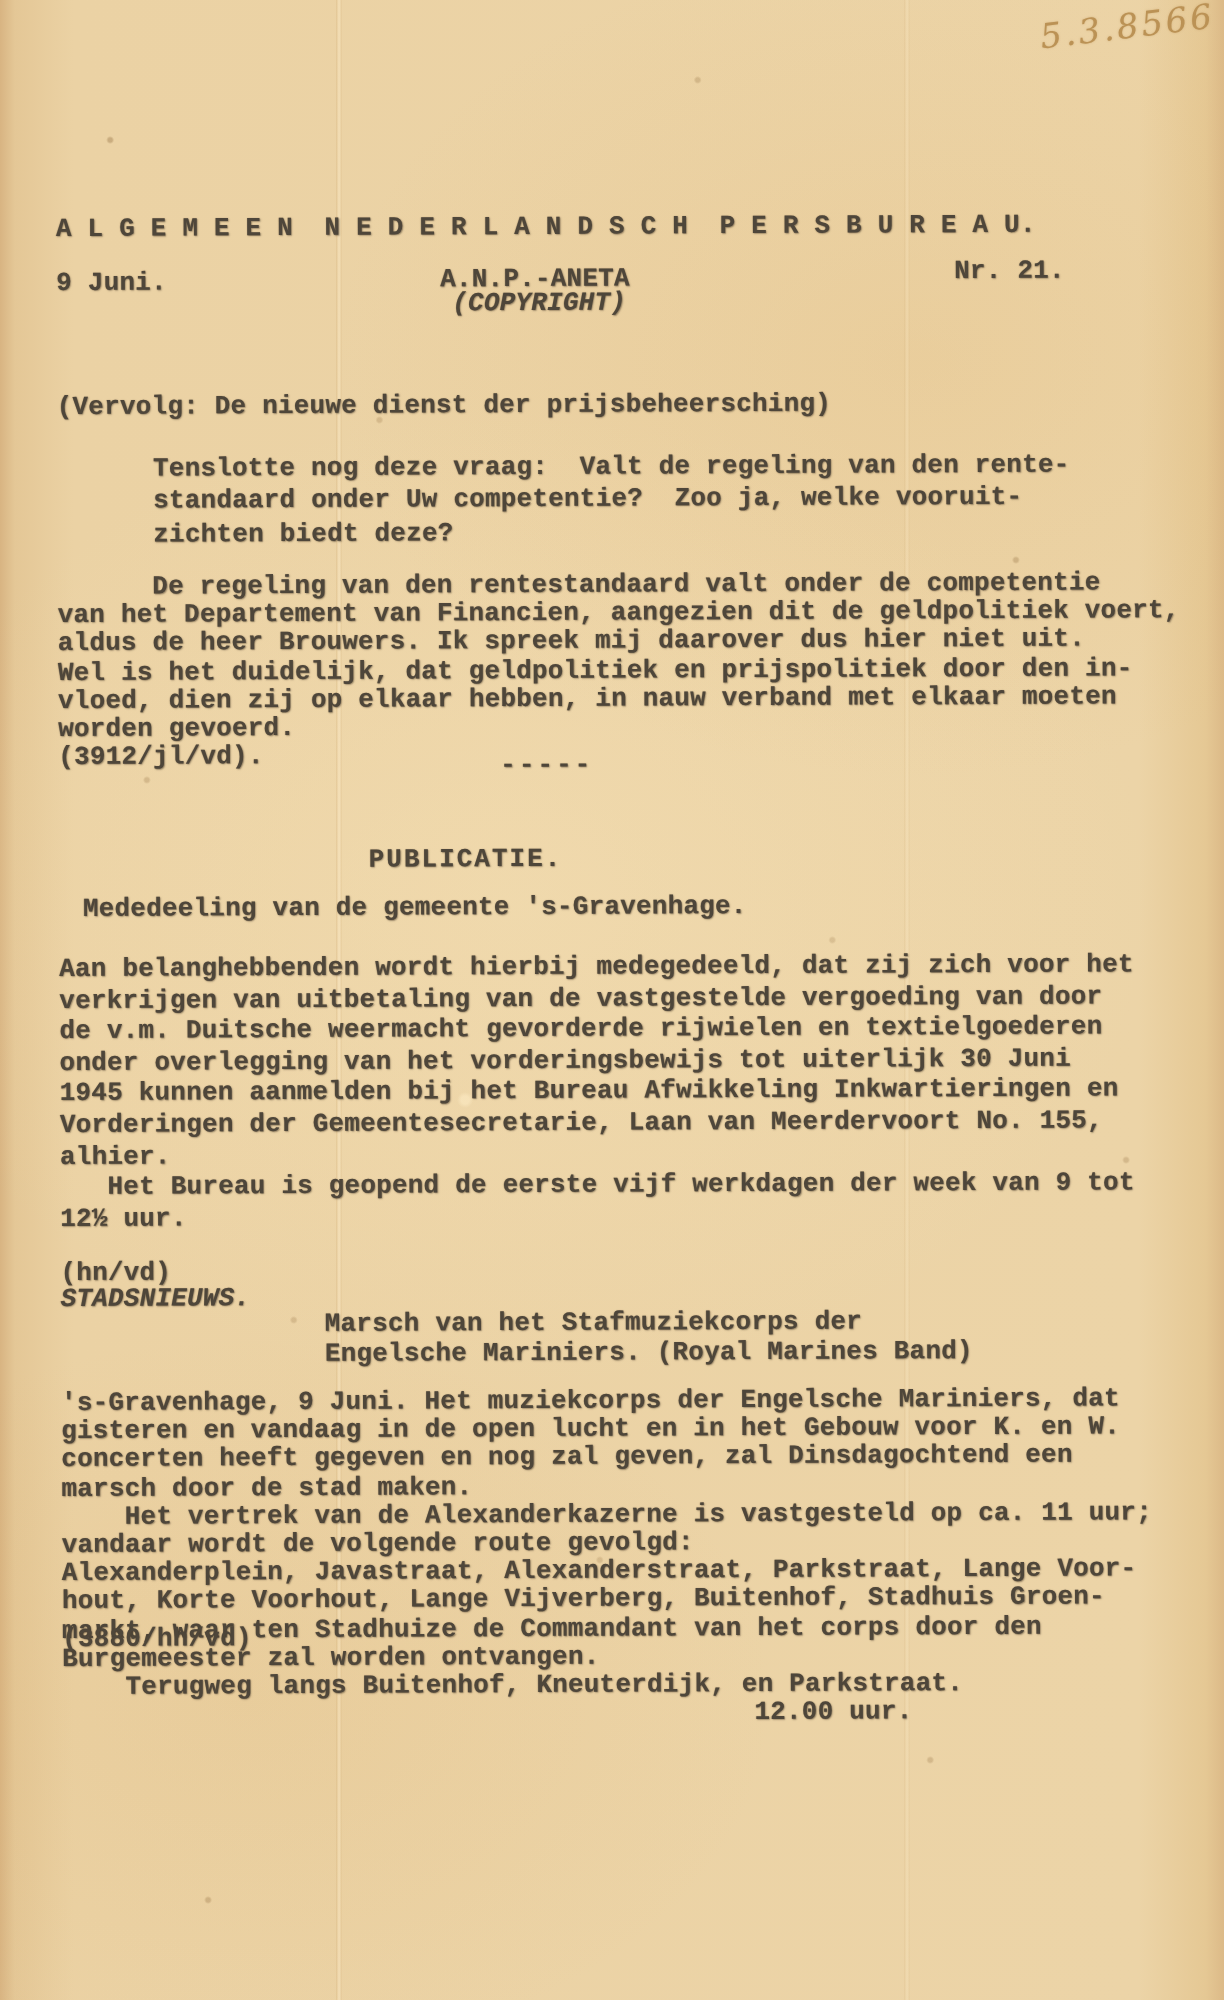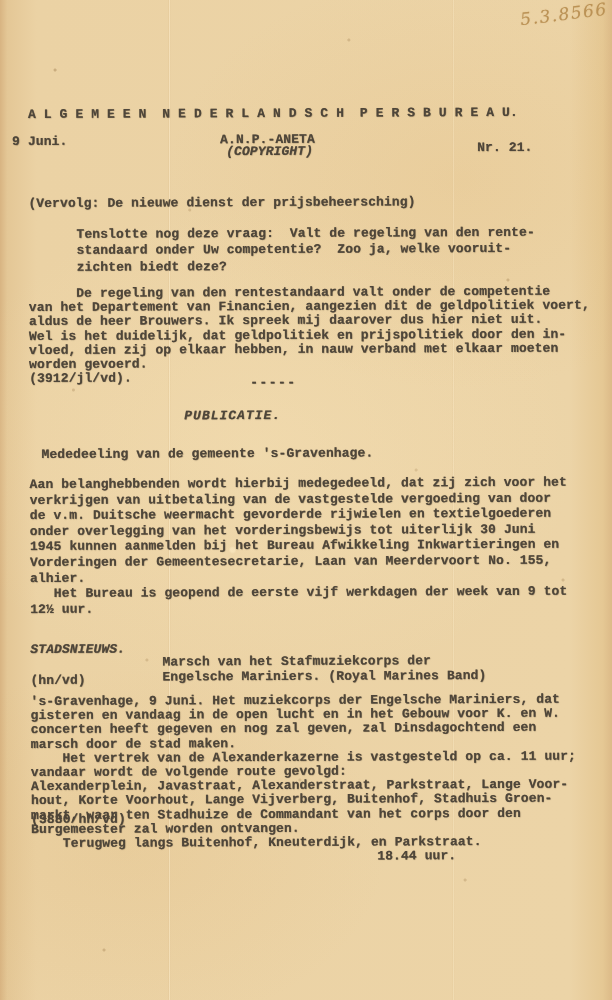--- a/index.html
+++ b/index.html
@@ -79,62 +79,62 @@
 
   <div class="speckles"></div>
   <div class="crease" style="left:168px;"></div>
   <div class="crease" style="left:452px; opacity:.6;"></div>
 
   <div class="handnote">5.3.8566</div>
 
   <div class="typed-layer">
 
     <div class="tw" style="left:28px; top:107px;">A L G E M E E N  N E D E R L A N D S C H  P E R S B U R E A U.</div>
-    <div class="tw" style="left:12px; top:134px;">9 Juni.</div>
+    <div class="tw" style="left:28px; top:134px;">9 Juni.</div>
     <div class="tw" style="left:220px; top:133px;">A.N.P.-ANETA</div>
-    <div class="tw" style="left:477px; top:142px;">Nr. 21.</div>
+    <div class="tw" style="left:477px; top:130px;">Nr. 21.</div>
     <div class="tw" style="left:226px; top:145px;font-style:italic;">(COPYRIGHT)</div>
 
     <div class="tw" style="left:28px; top:196px;">(Vervolg: De nieuwe dienst der prijsbeheersching)</div>
     <div class="tw lh16" style="left:76px; top:227px;">Tenslotte nog deze vraag:  Valt de regeling van den rente-
 standaard onder Uw competentie?  Zoo ja, welke vooruit-
 zichten biedt deze?</div>
     <div class="tw lh14" style="left:28px; top:287px;">      De regeling van den rentestandaard valt onder de competentie
 van het Departement van Financien, aangezien dit de geldpolitiek voert,
 aldus de heer Brouwers. Ik spreek mij daarover dus hier niet uit.
 Wel is het duidelijk, dat geldpolitiek en prijspolitiek door den in-
 vloed, dien zij op elkaar hebben, in nauw verband met elkaar moeten
 worden gevoerd.</div>
     <div class="tw" style="left:28px; top:371px;font-family:Liberation Mono, monospace;">(3912/jl/vd).</div>
     <div class="tw" style="left:249px; top:376px; letter-spacing:1.5px;">-----</div>
 
-    <div class="tw" style="left:183px; top:409px; letter-spacing:1px;font-style:italic;">PUBLICATIE.</div>
+    <div class="tw" style="left:183px; top:423px; letter-spacing:1px;">PUBLICATIE.</div>
     <div class="tw" style="left:40px; top:447px;">Mededeeling van de gemeente 's-Gravenhage.</div>
     <div class="tw lh155" style="left:28px; top:477px;">Aan belanghebbenden wordt hierbij medegedeeld, dat zij zich voor het
 verkrijgen van uitbetaling van de vastgestelde vergoeding van door
 de v.m. Duitsche weermacht gevorderde rijwielen en textielgoederen
 onder overlegging van het vorderingsbewijs tot uiterlijk 30 Juni
 1945 kunnen aanmelden bij het Bureau Afwikkeling Inkwartieringen en
 Vorderingen der Gemeentesecretarie, Laan van Meerdervoort No. 155,
 alhier.
    Het Bureau is geopend de eerste vijf werkdagen der week van 9 tot
 12½ uur.</div>
-    <div class="tw" style="left:28px; top:629px;margin-top:44px;">(hn/vd)</div>
+    <div class="tw" style="left:28px; top:629px;">(hn/vd)</div>
 
     <div class="tw" style="left:28px; top:642px;font-style:italic;">STADSNIEUWS.</div>
     <div class="tw lh145" style="left:160px; top:656px;">Marsch van het Stafmuziekcorps der
 Engelsche Mariniers. (Royal Marines Band)</div>
     <div class="tw lh14" style="left:28px; top:695px;">'s-Gravenhage, 9 Juni. Het muziekcorps der Engelsche Mariniers, dat
 gisteren en vandaag in de open lucht en in het Gebouw voor K. en W.
 concerten heeft gegeven en nog zal geven, zal Dinsdagochtend een
 marsch door de stad maken.
     Het vertrek van de Alexanderkazerne is vastgesteld op ca. 11 uur;
 vandaar wordt de volgende route gevolgd:
 Alexanderplein, Javastraat, Alexanderstraat, Parkstraat, Lange Voor-
 hout, Korte Voorhout, Lange Vijverberg, Buitenhof, Stadhuis Groen-
 markt, waar ten Stadhuize de Commandant van het corps door den
 Burgemeester zal worden ontvangen.
     Terugweg langs Buitenhof, Kneuterdijk, en Parkstraat.</div>
     <div class="tw" style="left:28px; top:812px;">(3880/hh/vd)</div>
-    <div class="tw" style="left:374px; top:850px;">18.44 uur.</div>
+    <div class="tw" style="left:374px; top:850px;">12.00 uur.</div>
 
   </div>
 </div>
 
 </body></html>

